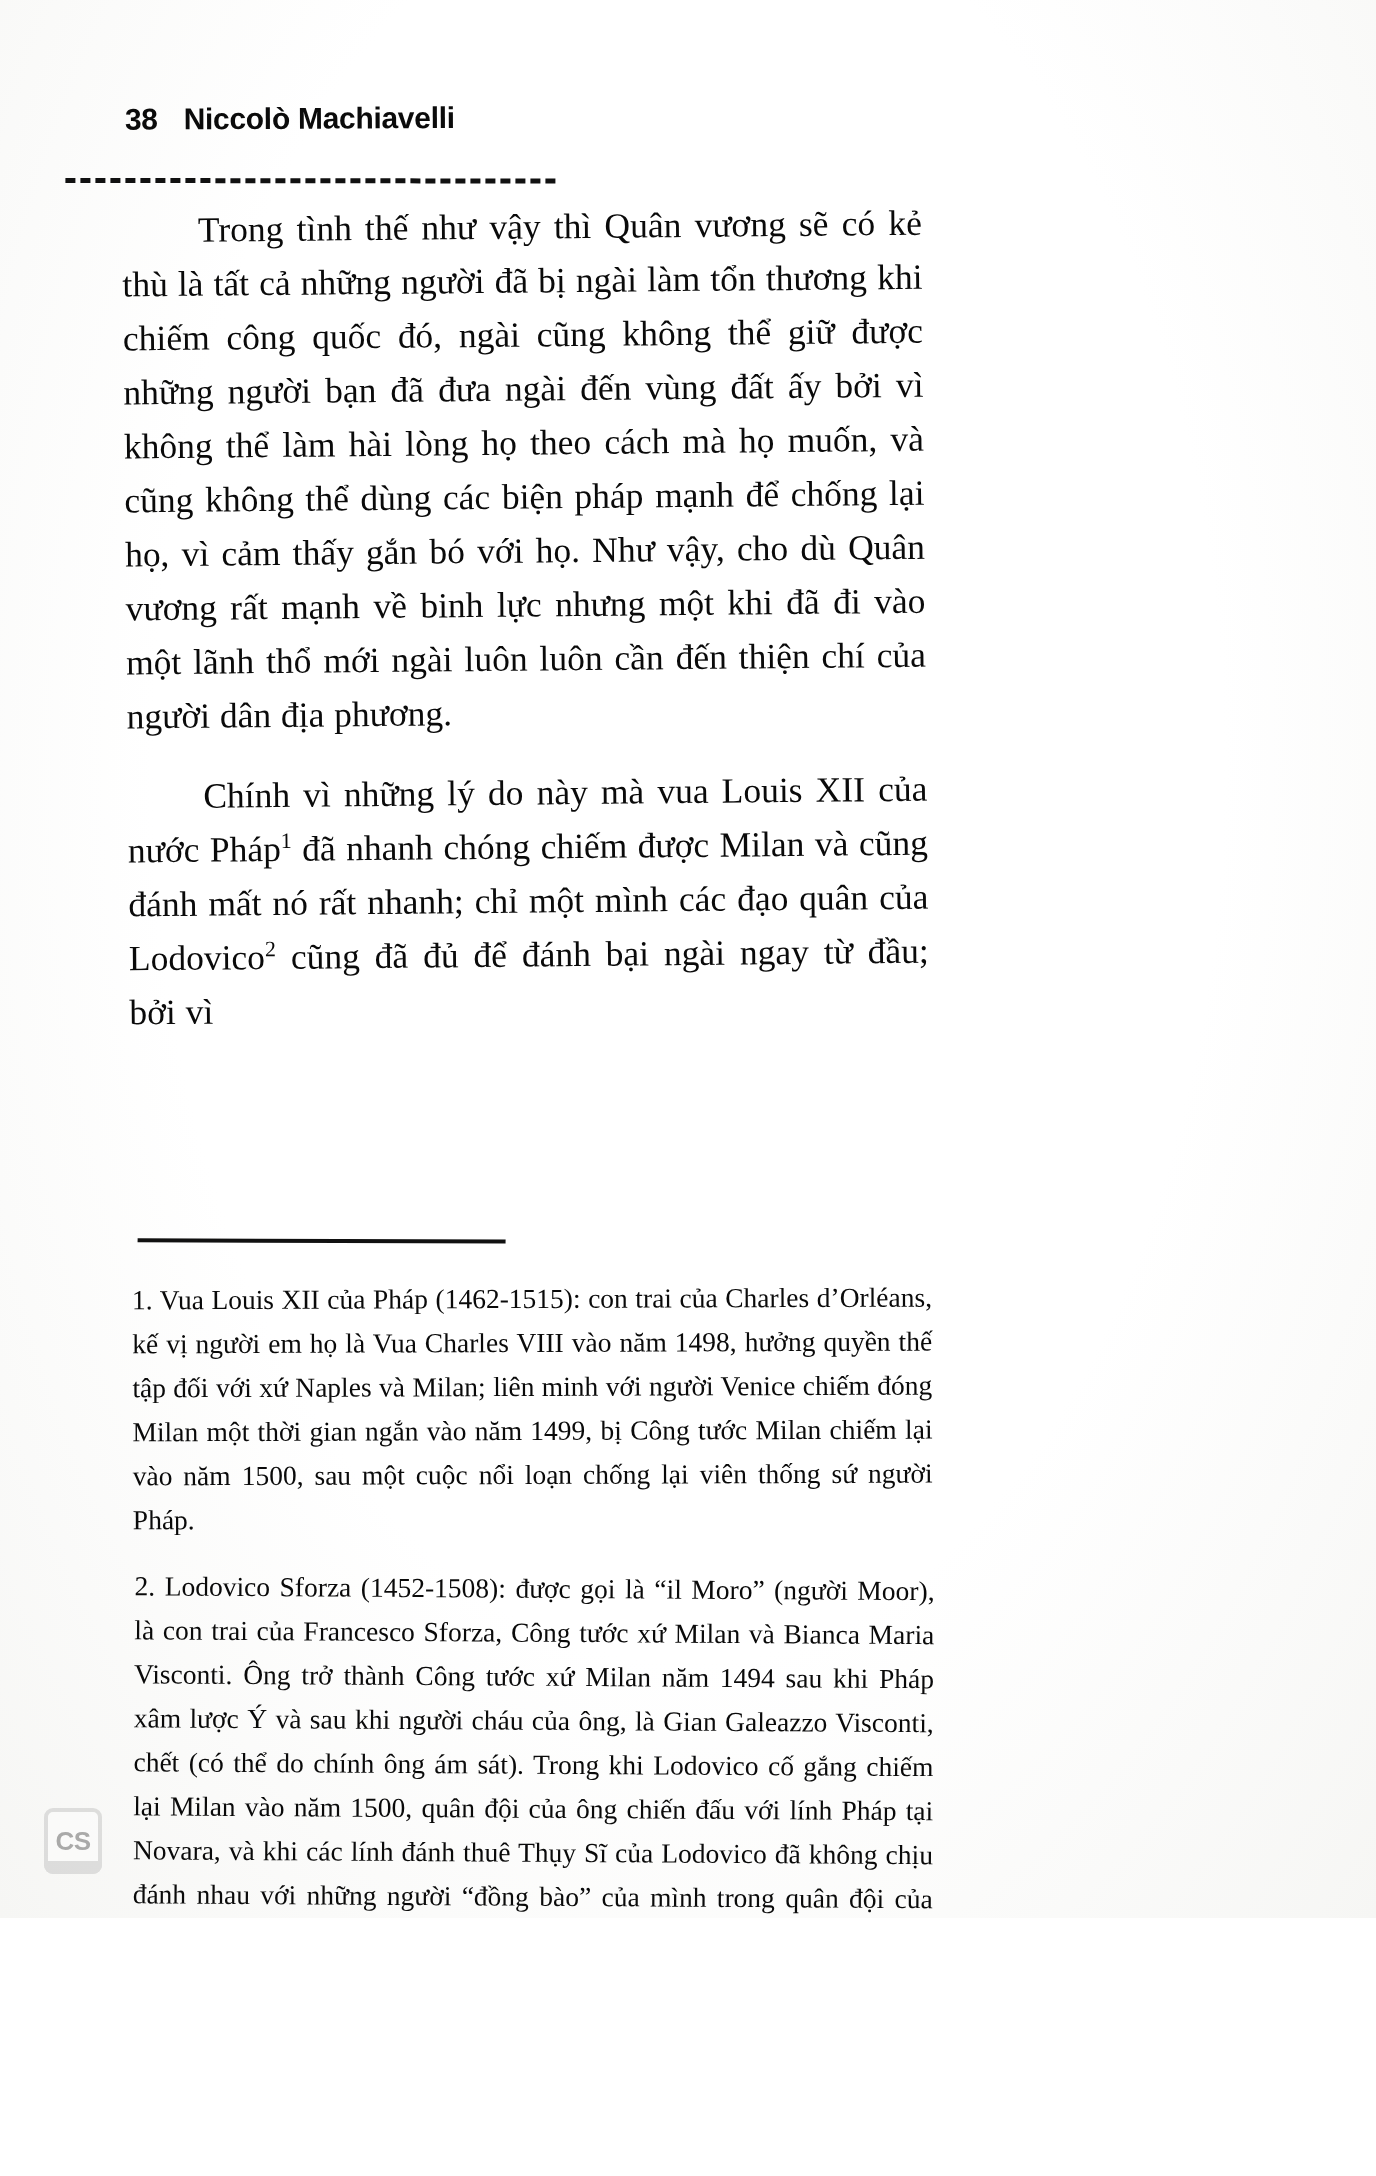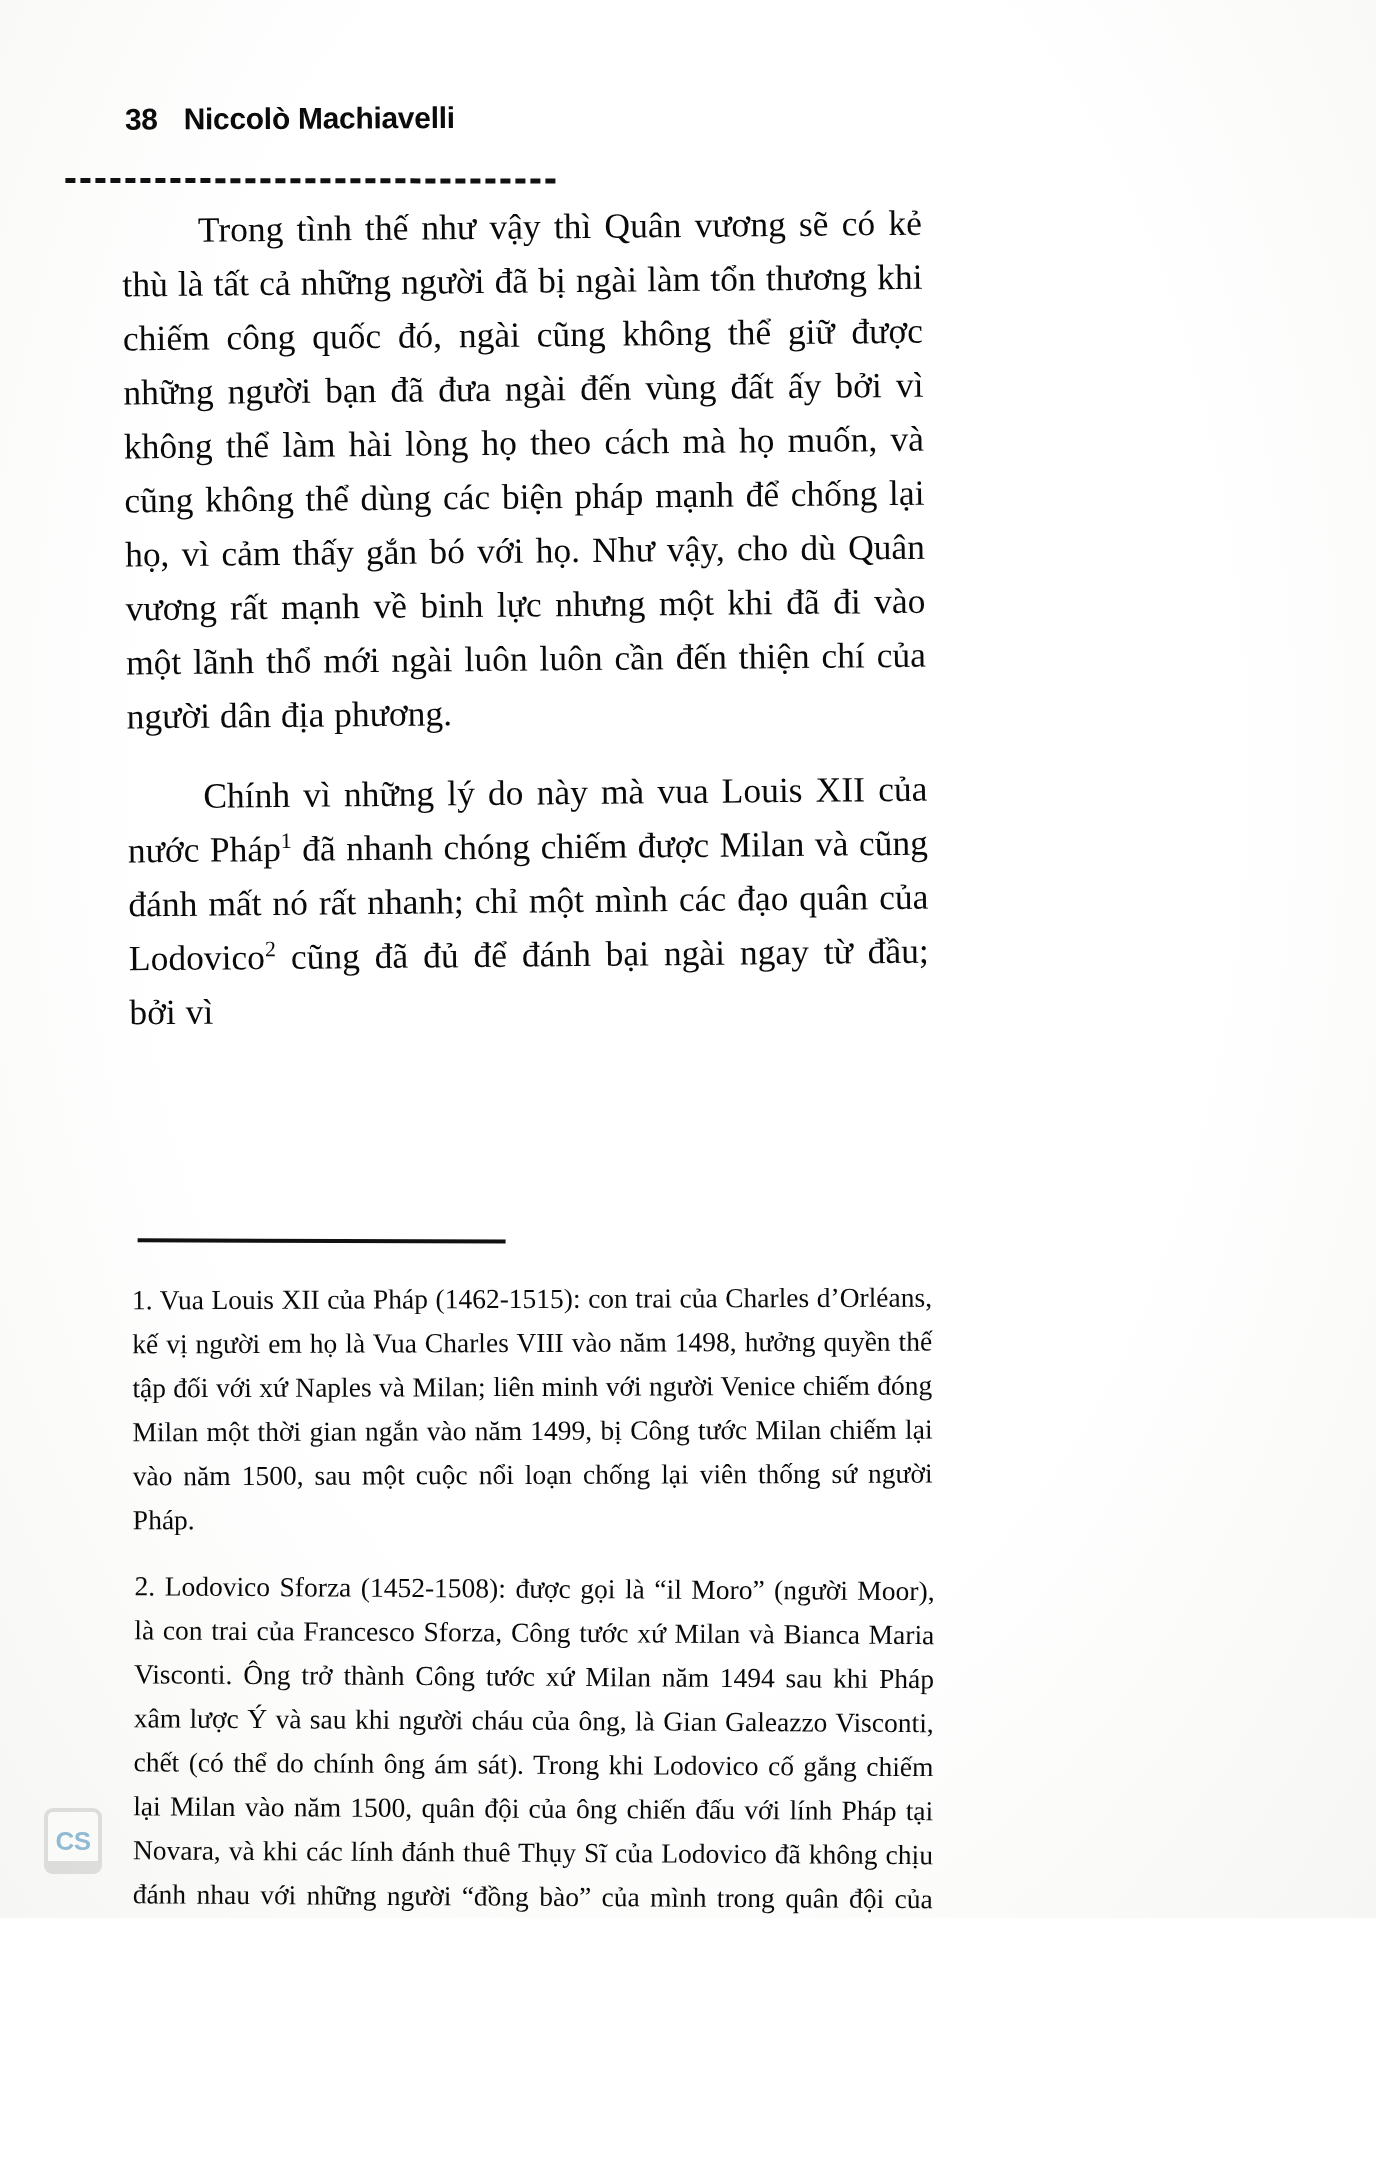--- a/index.html
+++ b/index.html
@@ -147,21 +147,21 @@
     right: -4px;
     bottom: -4px;
     height: 13px;
     background: #b9b9b9;
     border-radius: 0 0 9px 9px;
   }
   .cs-badge span {
     font-family: "Liberation Sans", "DejaVu Sans", sans-serif;
     font-weight: 700;
     font-size: 26px;
-    color: #0369a1;
+    color: #404040;
     letter-spacing: -0.5px;
     position: relative;
     z-index: 2;
   }
   .wm-text {
     font-family: "Liberation Sans", "DejaVu Sans", sans-serif;
     font-size: 40px;
     color: #bdbdbd;
     letter-spacing: 0.4px;
     white-space: nowrap;

